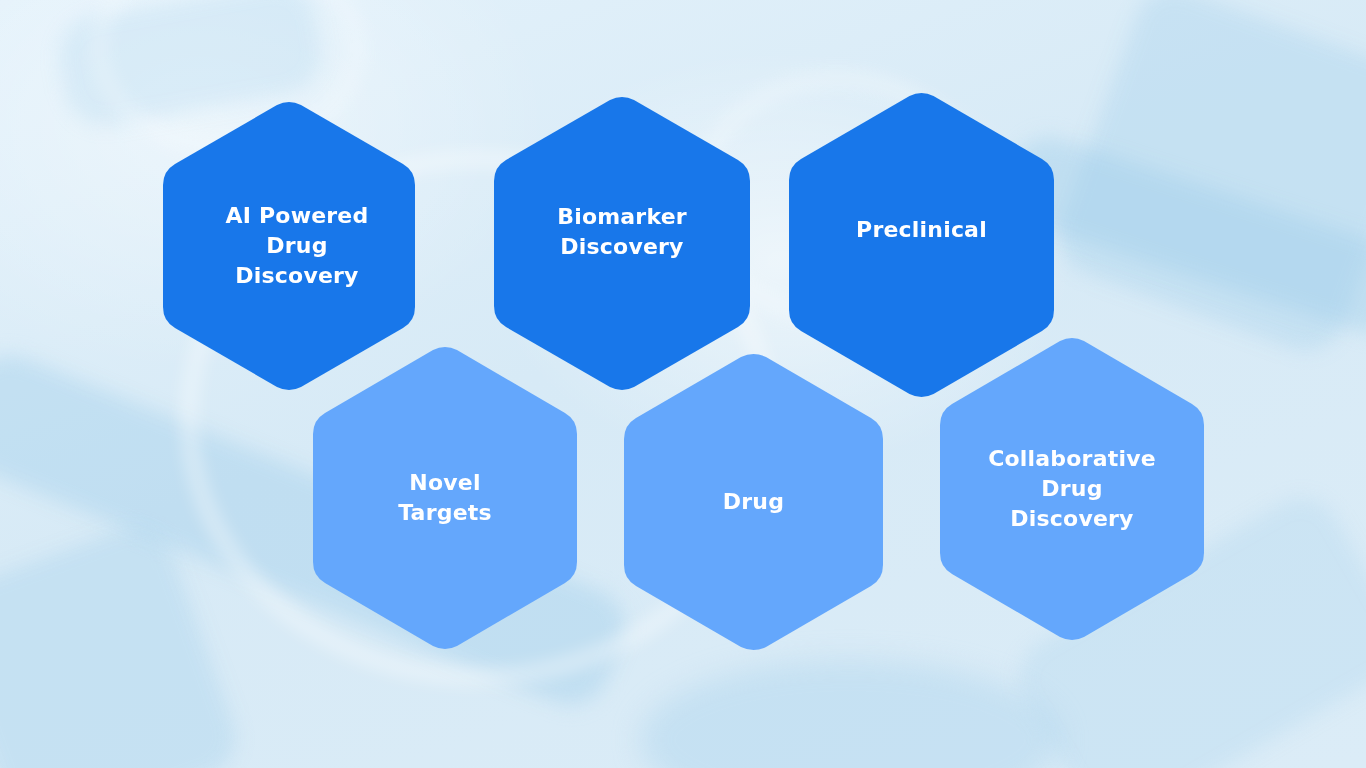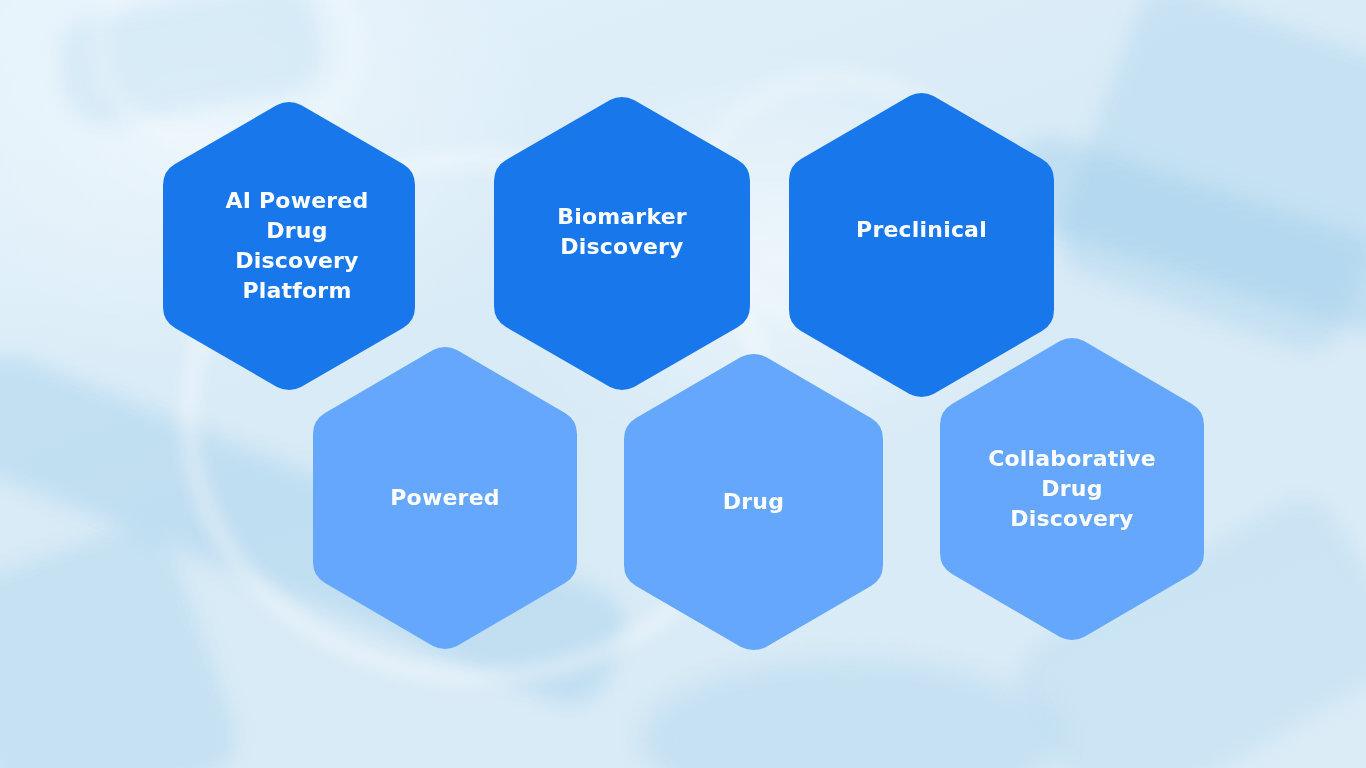--- a/index.html
+++ b/index.html
@@ -57,21 +57,22 @@
   <div class="ring" style="left:690px;top:70px;width:260px;height:220px;opacity:0.7;"></div>
   <div class="ring" style="left:90px;top:-60px;width:240px;height:180px;opacity:0.6;"></div>
   <div class="blob" style="left:640px;top:660px;width:420px;height:160px;background:rgba(160,205,235,0.35);"></div>
 </div>
 
 <div class="hex" style="left:313px;top:347px;width:264px;height:302px;">
   <svg viewBox="0 0 264 302">
     <path d="M120,3 Q132,-3 144,3 L252,66 Q264,73 264,87 L264,215 Q264,229 252,236 L144,299 Q132,305 120,299 L12,236 Q0,229 0,215 L0,87 Q0,73 12,66 Z" fill="#64a7fc"></path>
   </svg>
   <div class="label">
-    <div>Powered</div>
+    <div>Novel</div>
+    <div>Targets</div>
   </div>
 </div>
 
 <div class="hex" style="left:624px;top:354px;width:259px;height:296px;">
   <svg viewBox="0 0 259 296">
     <path d="M117,3 Q129.5,-3 142,3 L247,64 Q259,71 259,85 L259,211 Q259,225 247,232 L142,293 Q129.5,299 117,293 L12,232 Q0,225 0,211 L0,85 Q0,71 12,64 Z" fill="#64a7fc"></path>
   </svg>
   <div class="label">
     <div>Drug</div>
   </div>
@@ -89,21 +90,20 @@
 </div>
 
 <div class="hex" style="left:163px;top:102px;width:252px;height:288px;">
   <svg viewBox="0 0 252 288">
     <path d="M114,3 Q126,-3 138,3 L240,62 Q252,69 252,83 L252,205 Q252,219 240,226 L138,285 Q126,291 114,285 L12,226 Q0,219 0,205 L0,83 Q0,69 12,62 Z" fill="#1877ea"></path>
   </svg>
   <div class="label" style="padding:0 20px;margin-left:16px;">
     <div>AI Powered</div>
     <div>Drug</div>
     <div>Discovery</div>
-    <div>Platform</div>
   </div>
 </div>
 
 <div class="hex" style="left:474px;top:97px;width:296px;height:293px;">
   <svg viewBox="0 0 256 293">
     <path d="M116,3 Q128,-3 140,3 L244,63 Q256,70 256,84 L256,209 Q256,223 244,230 L140,290 Q128,296 116,290 L12,230 Q0,223 0,209 L0,84 Q0,70 12,63 Z" fill="#1877ea"></path>
   </svg>
   <div class="label" style="top:46%;">
     <div>Biomarker</div>
     <div>Discovery</div>

